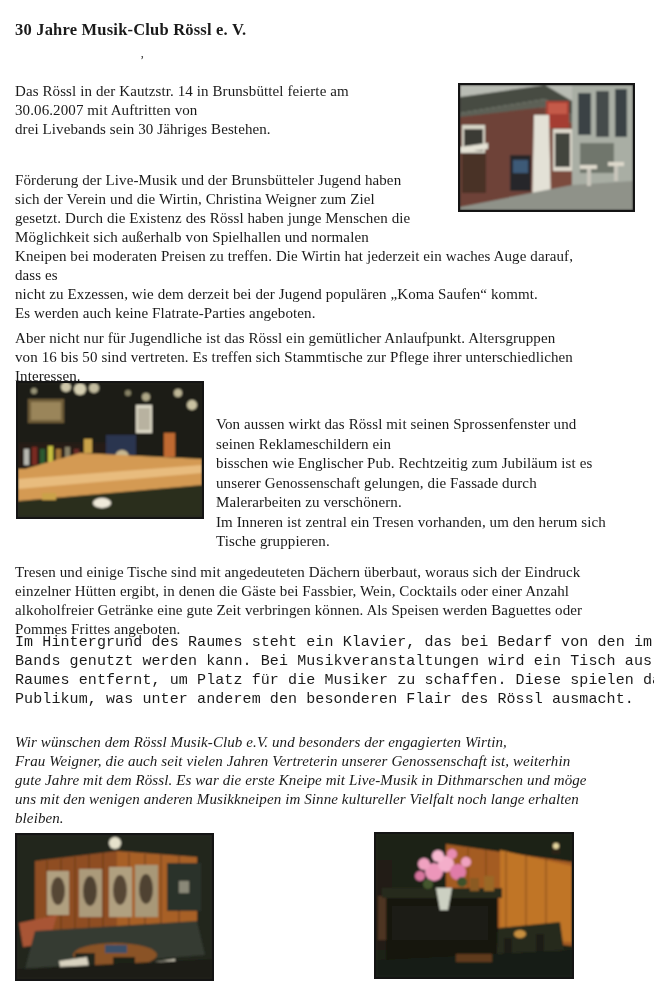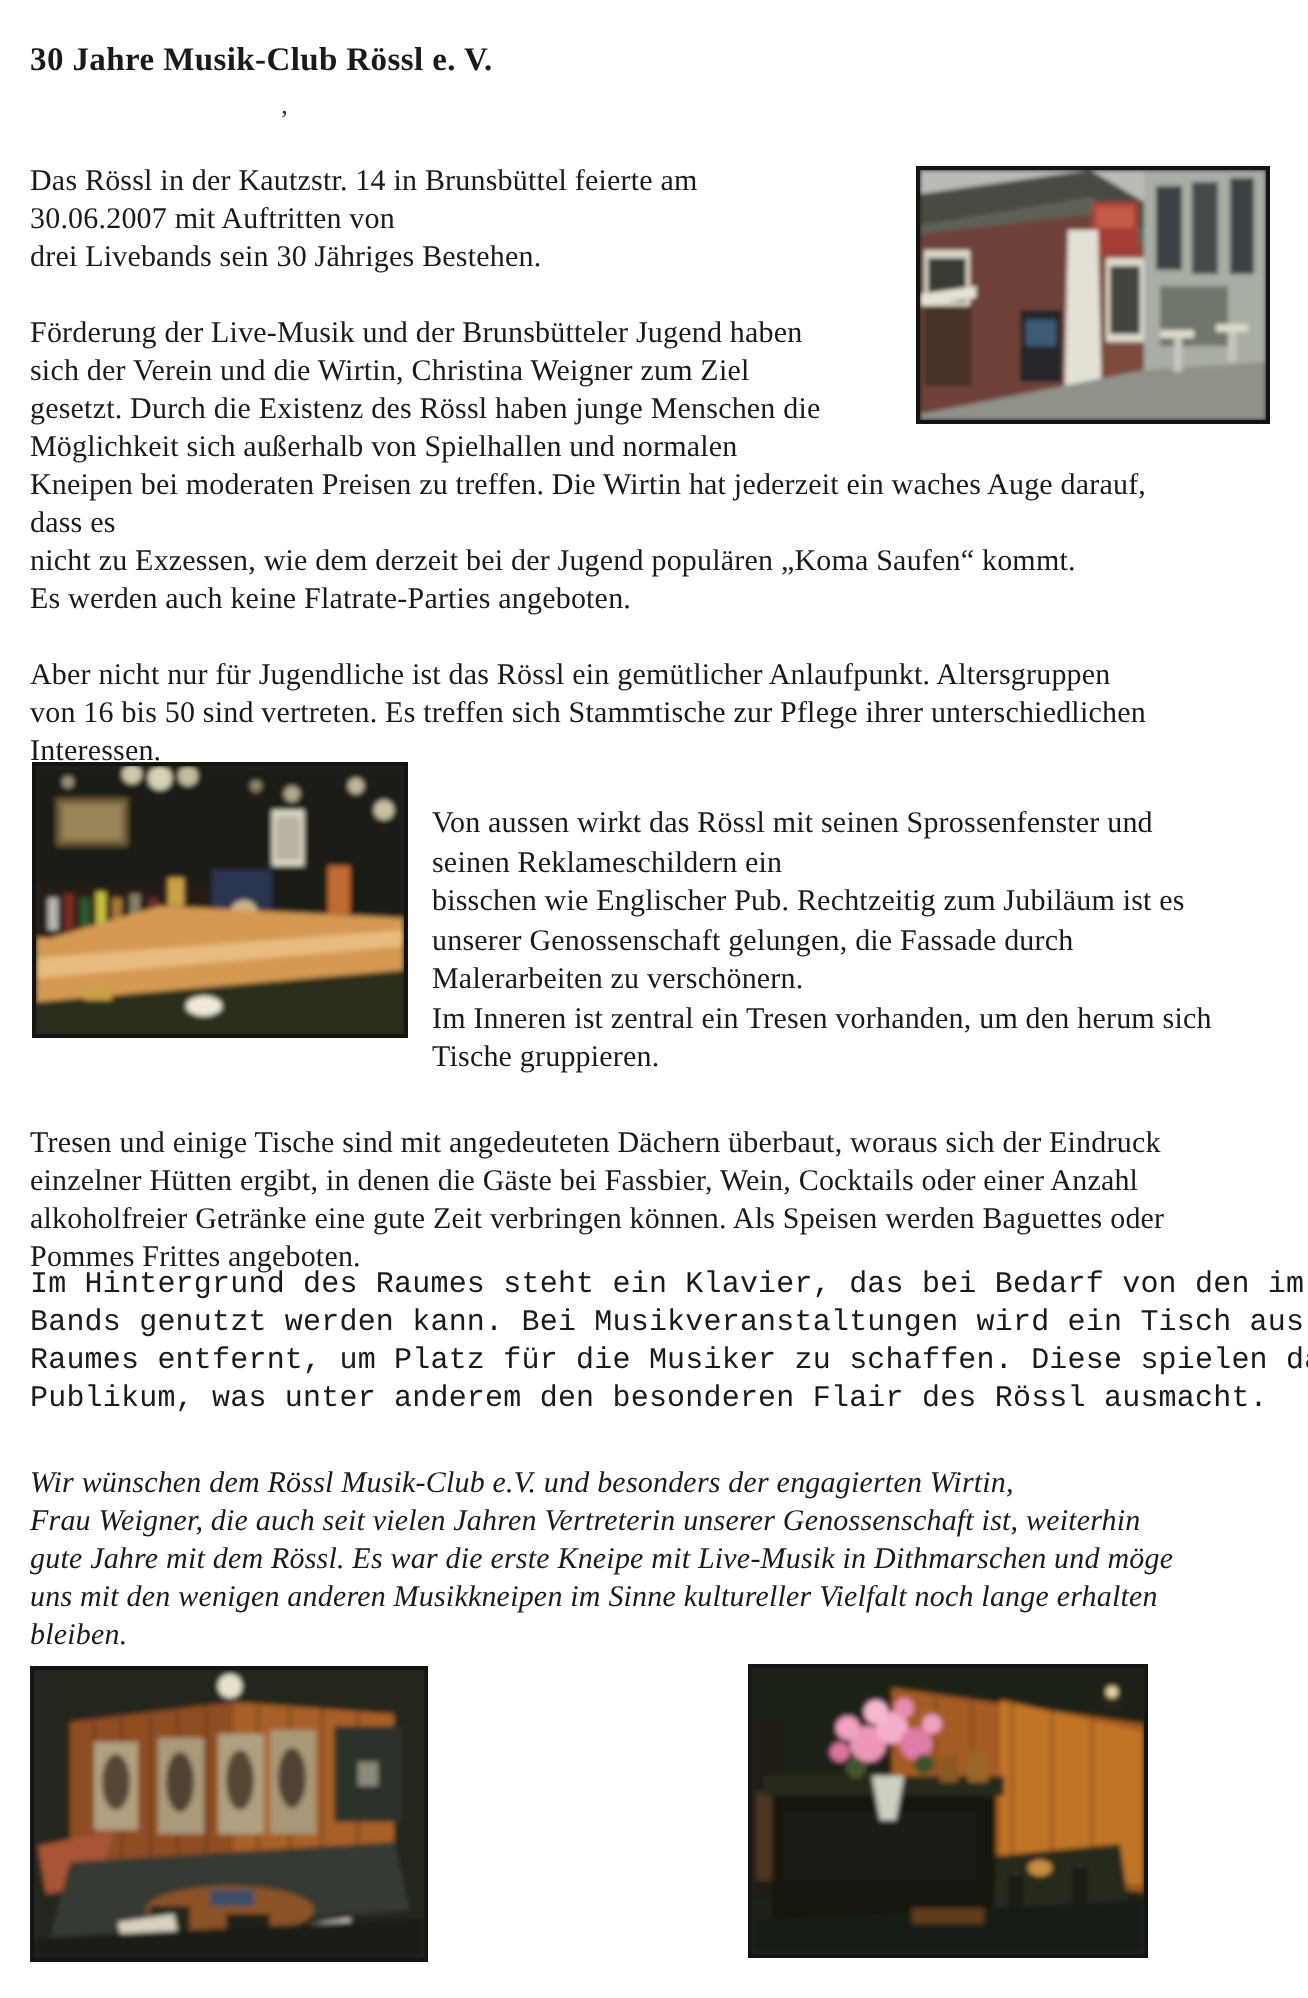--- a/index.html
+++ b/index.html
@@ -40,23 +40,23 @@
     box-sizing: border-box;
     border: 2px solid #141414;
     background: #222;
   }
   .photo svg { display: block; width: 100%; height: 100%; }
   #photo-exterior { left: 458px; top: 83px;  width: 177px; height: 129px; }
   #photo-bar      { left: 16px;  top: 381px; width: 188px; height: 138px; }
   #photo-corner   { left: 15px;  top: 833px; width: 199px; height: 148px; }
   #photo-piano    { left: 374px; top: 832px; width: 200px; height: 147px; }
   #para-1  { left: 15px;  top: 67px;  }
-  #para-2  { left: 15px;  top: 143px; }
+  #para-2  { left: 15px;  top: 156px; }
   #para-3  { left: 15px;  top: 314px; }
-  #para-4a { left: 216px; top: 388px; line-height: 19.5px; }
+  #para-4a { left: 216px; top: 400px; line-height: 19.5px; }
   #para-4b { left: 15px;  top: 548px; }
   #para-5  { left: 15px;  top: 618px; font-family: Liberation Mono, monospace; }
   #para-6  { left: 15px;  top: 718px; font-style: italic; }
 </style>
 </head>
 <body>
 
 <div class="page">
 
   <h1 class="doc-title">30 Jahre Musik-Club Rössl e. V.</h1>

